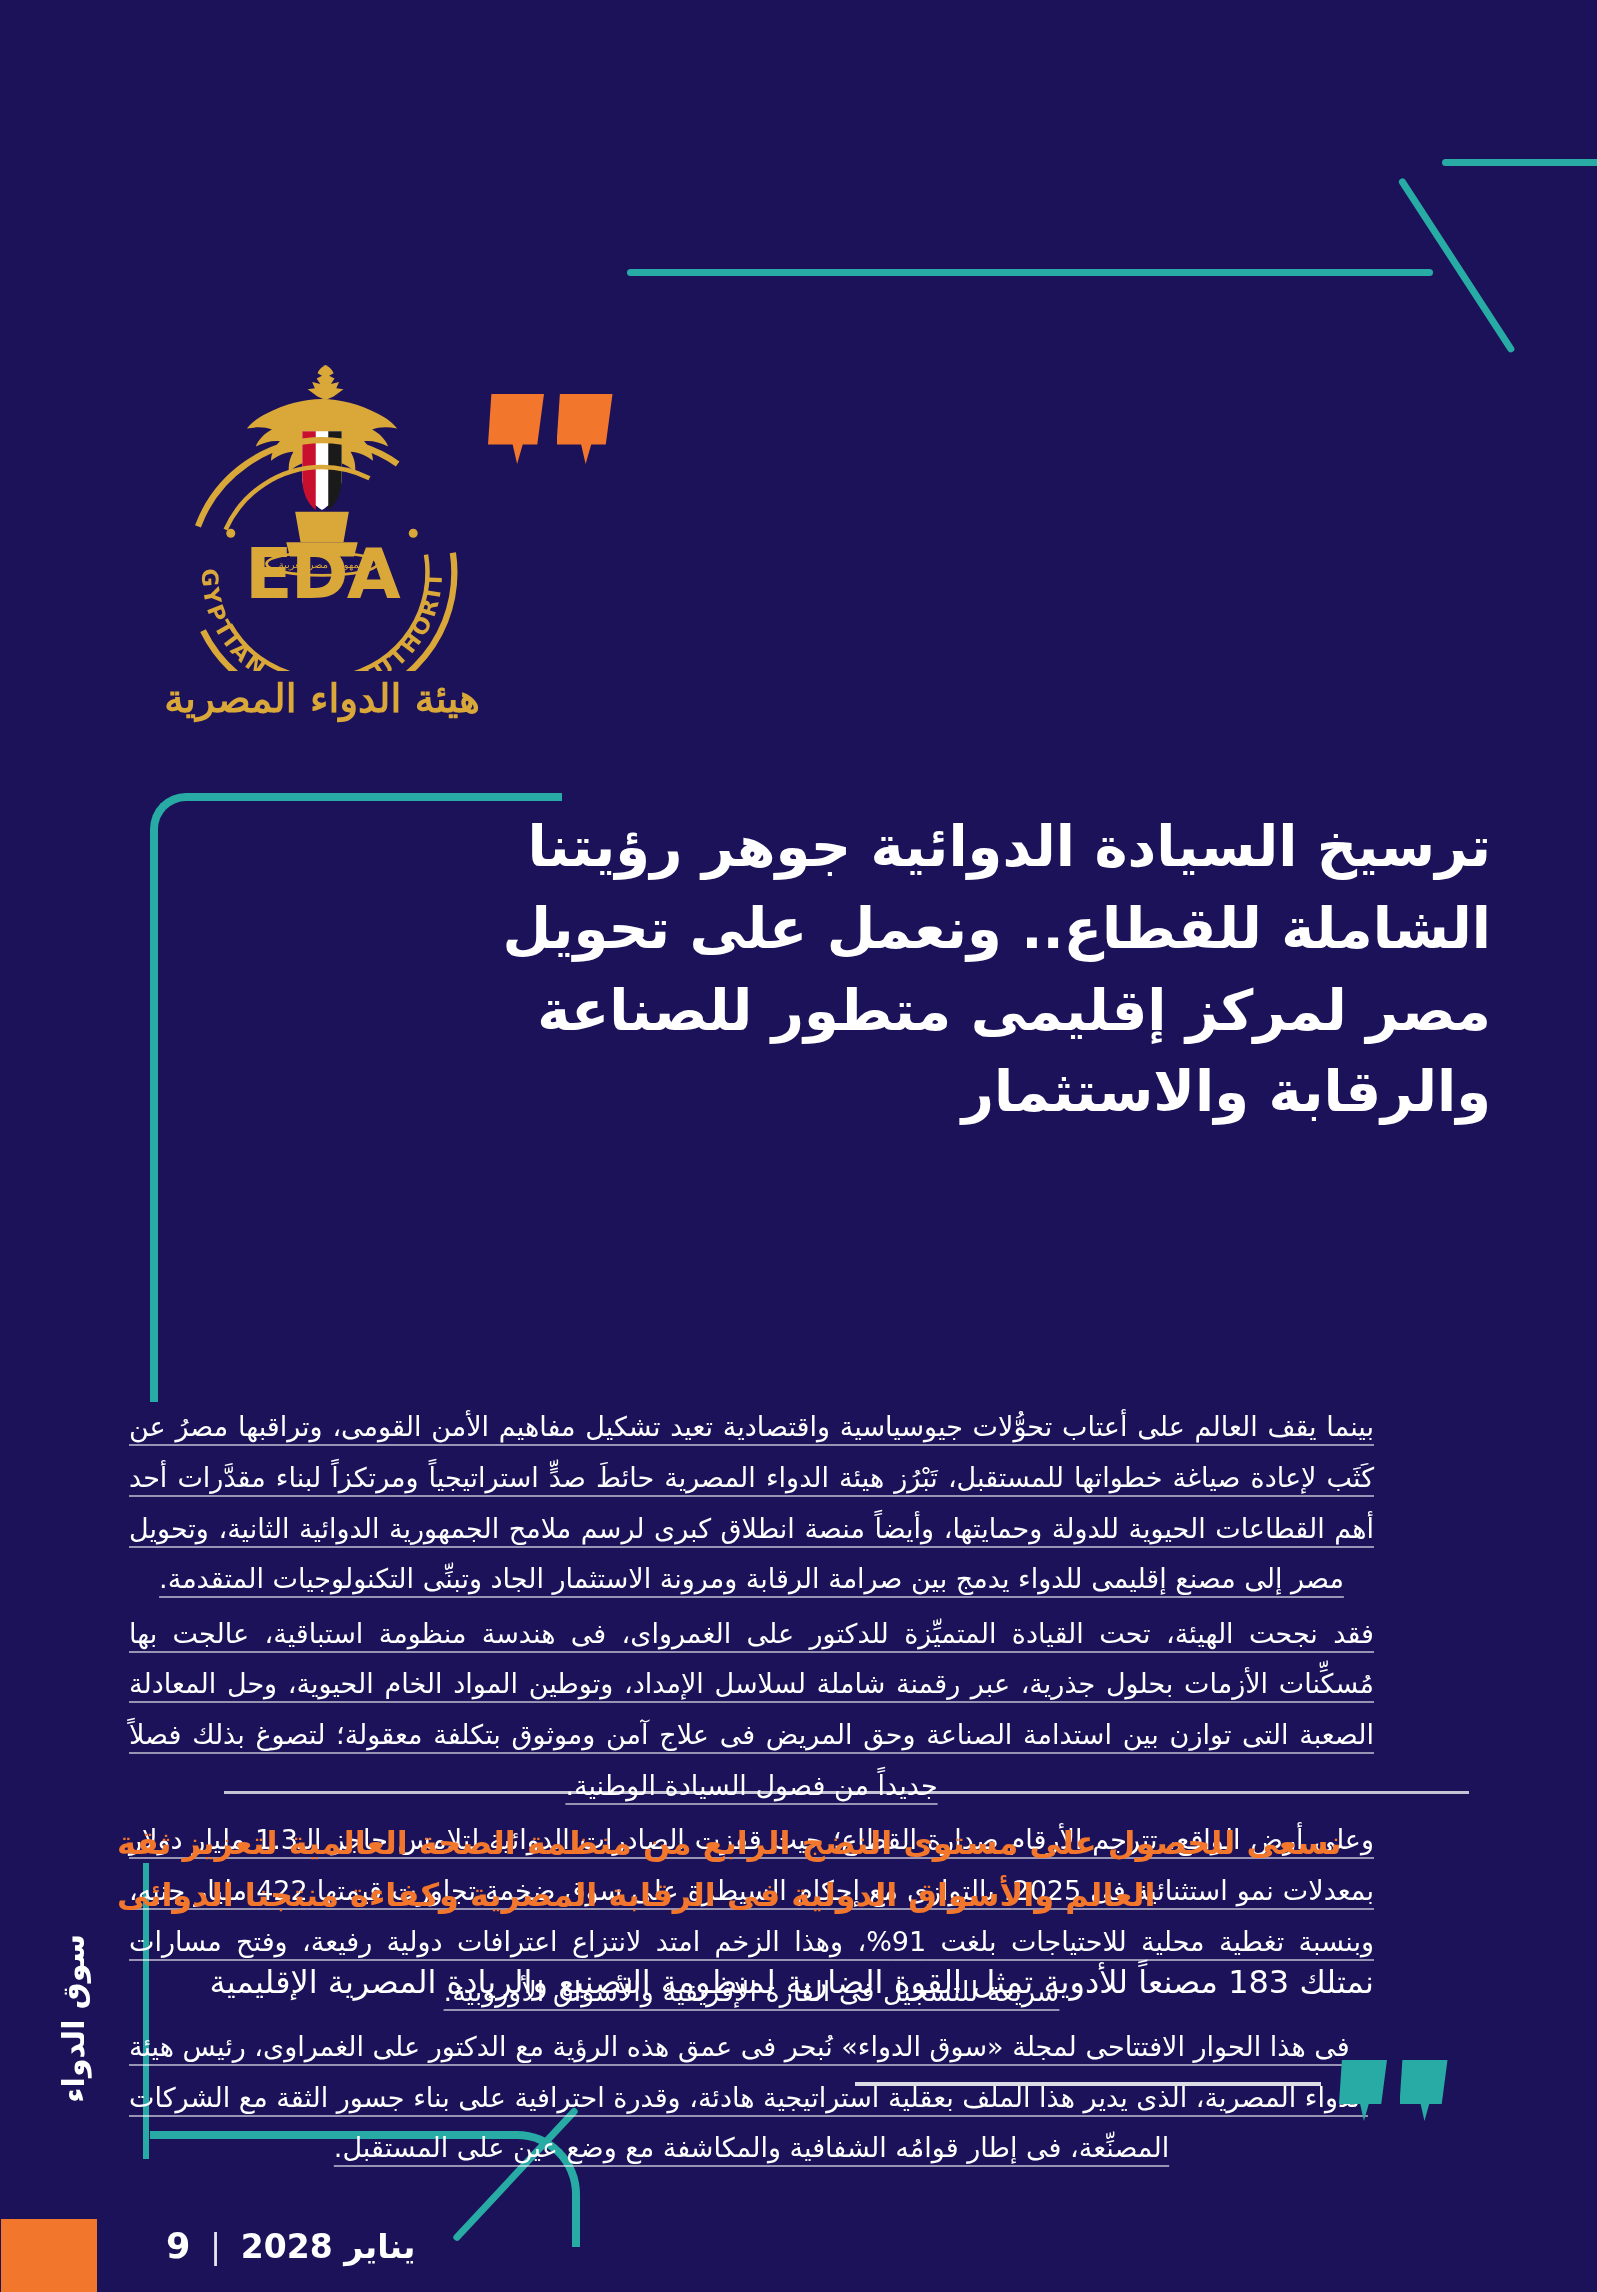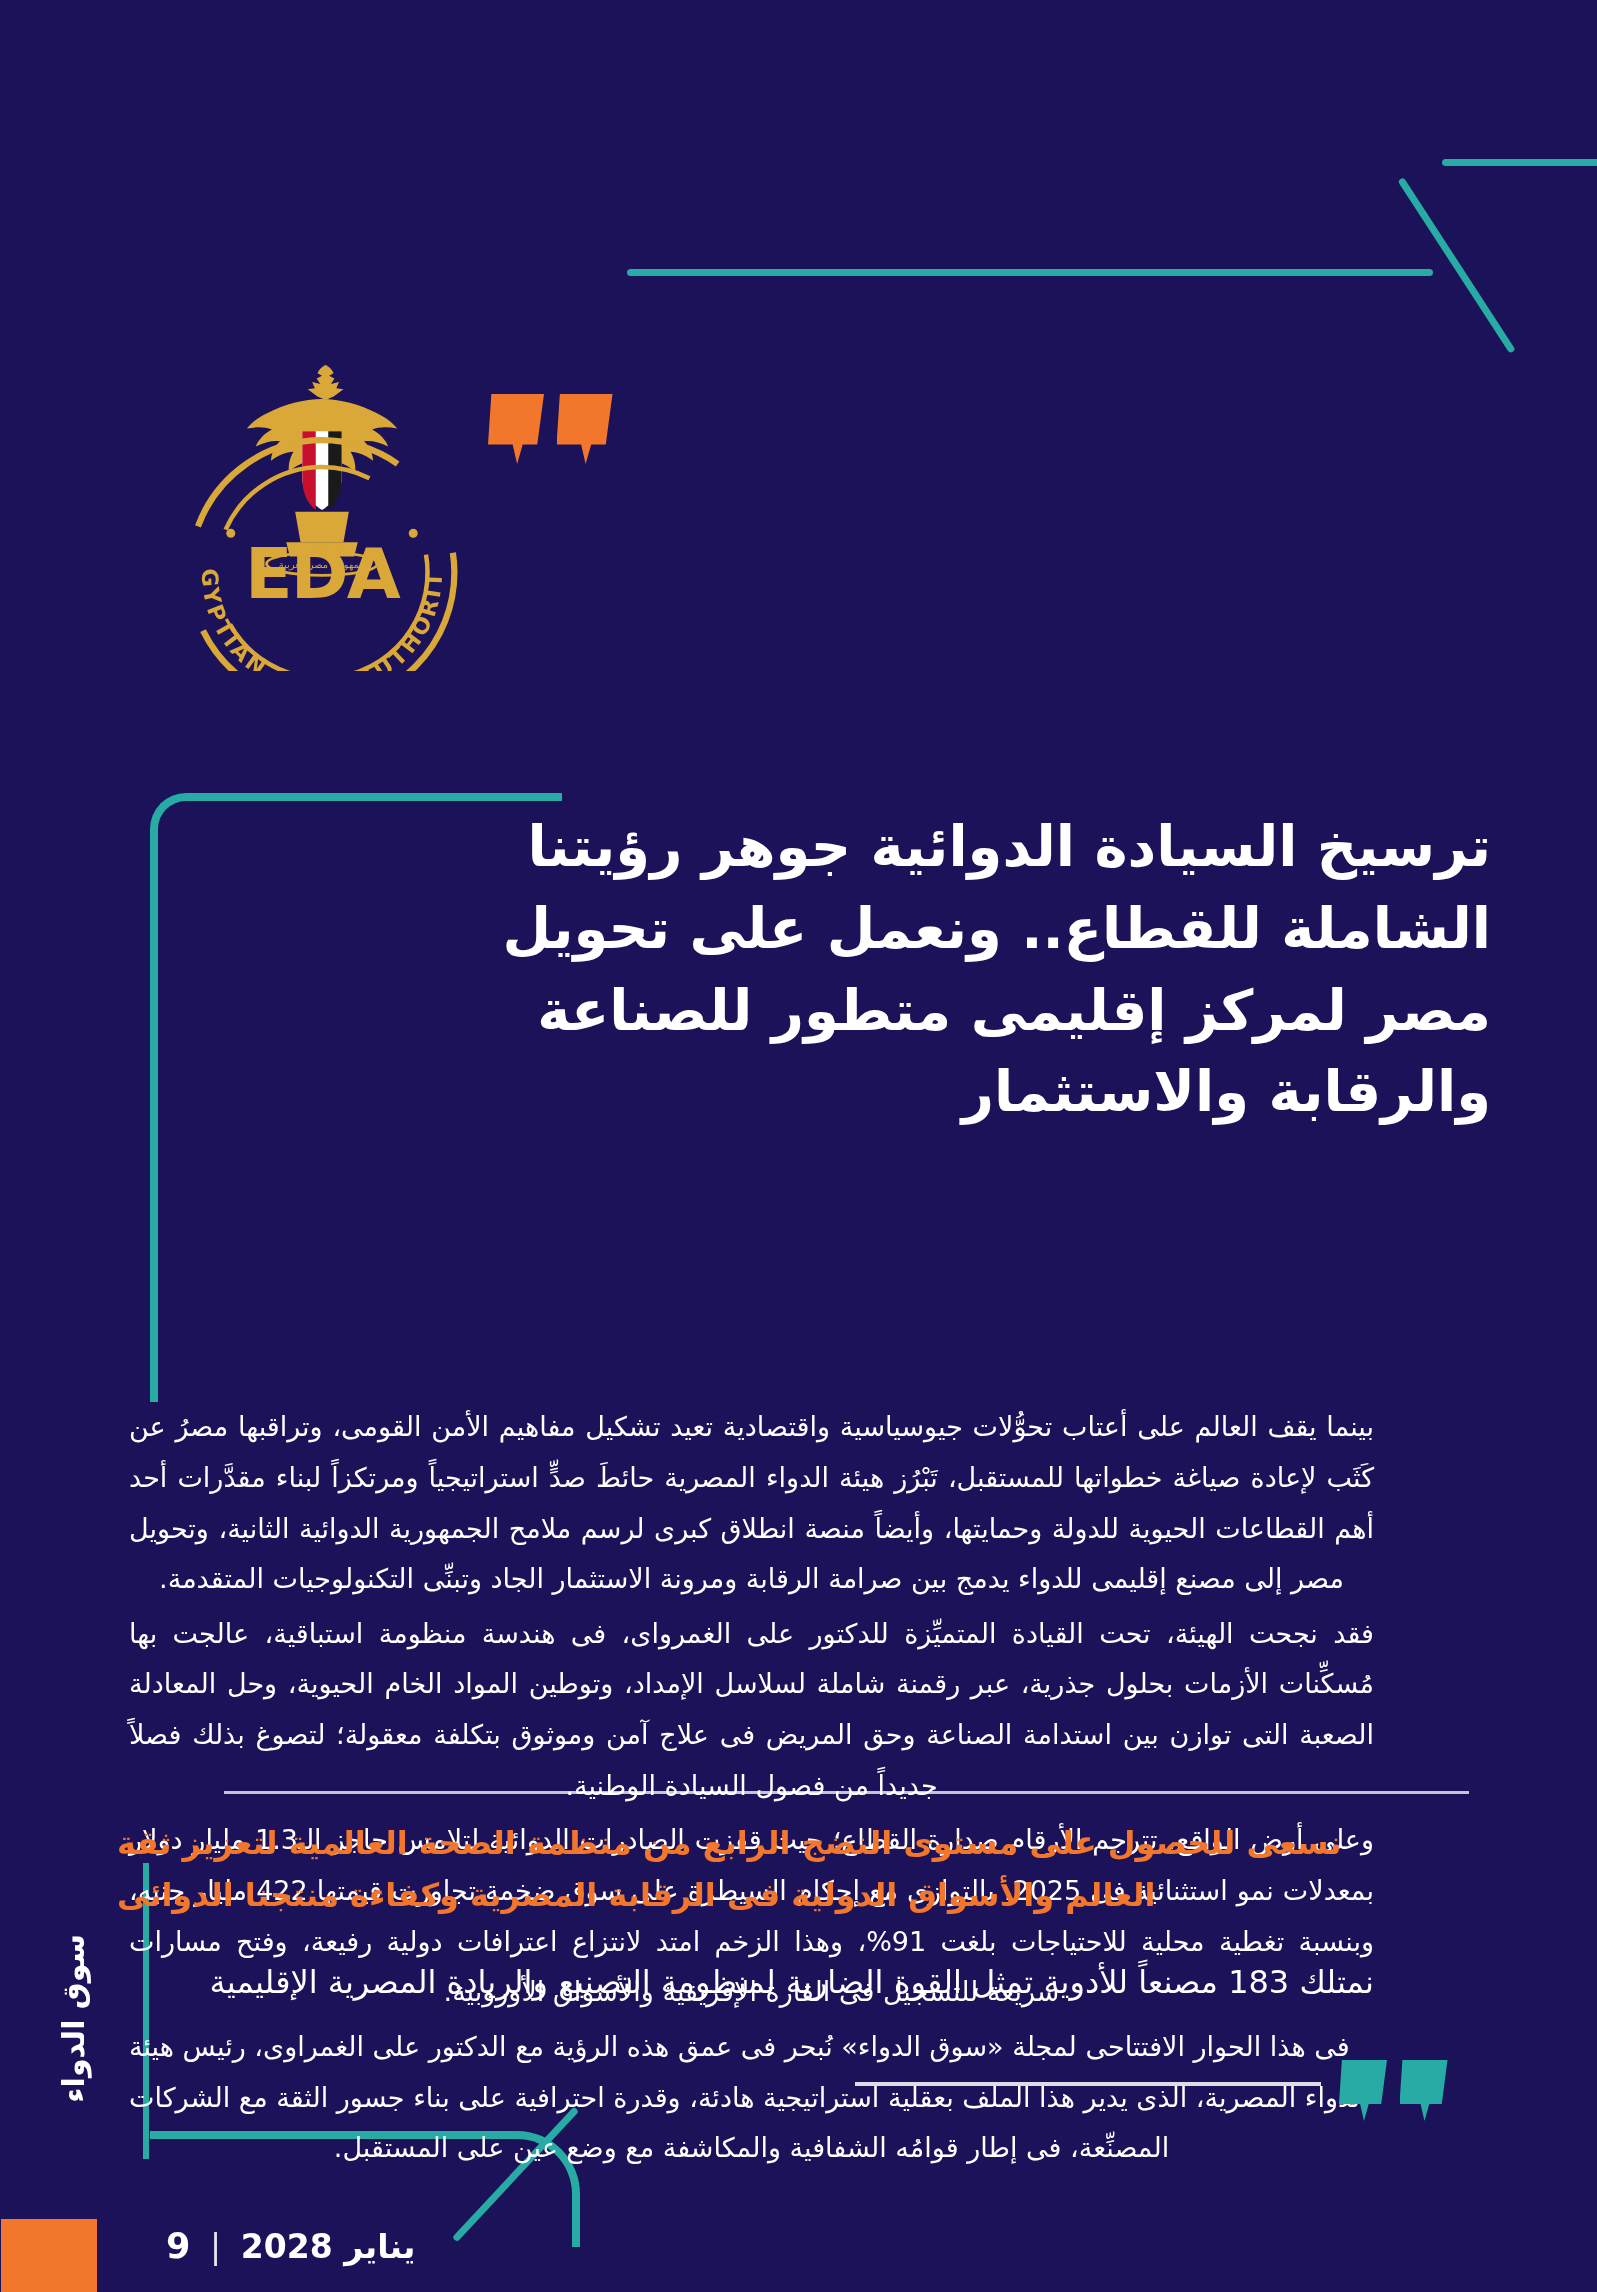--- a/index.html
+++ b/index.html
@@ -86,21 +86,21 @@
     text-align:right;direction:rtl;
   }
 
   
   .body-copy{
     position:absolute;right:224px;top:1402px;width:1245px;
     direction:rtl;text-align:justify;text-align-last:center;
   }
   .body-copy p{
     margin:0 0 3.6px 0;color:#ffffff;font-size:27px;line-height:1.88;
-    text-decoration-color:rgba(255,255,255,.55);
+    text-decoration:underline;text-decoration-color:rgba(255,255,255,.55);
     text-underline-offset:8px;text-decoration-thickness:1.8px;
     text-align:justify;
   }
   .body-copy p:last-child{text-align:left;}
 
   
   .rule-full{
     position:absolute;left:224px;top:1791px;width:1245px;height:2.7px;
     background:rgba(255,255,255,.75);
   }
@@ -187,20 +187,21 @@
         <text x="180" y="278" font-size="78" fill="#d9a838" text-anchor="middle" font-weight="bold" letter-spacing="-2" font-family="'DejaVu Sans',sans-serif">EDA</text>
 
         <defs>
           <path id="ringpath" d="M46 252a134 134 0 0 0 268 0" fill="none"></path>
         </defs>
         <text font-size="25" fill="#d9a838" font-weight="bold" letter-spacing="3.2" font-family="'DejaVu Sans',sans-serif">
           <textPath href="#ringpath" startOffset="50%" text-anchor="middle">EGYPTIAN DRUG AUTHORITY</textPath>
         </text>
       </svg>
     </div>
+    <div class="logo-ar">هيئة الدواء المصرية</div>
   </div>
 
   <div class="qmark q-open">
     <span class="bl"></span>
       <span class="bl"></span>
   </div>
 
   <div class="headline">ترسيخ السيادة الدوائية جوهر رؤيتنا الشاملة للقطاع.. ونعمل على تحويل مصر لمركز إقليمى متطور للصناعة والرقابة والاستثمار</div>
 
   <div class="body-copy">

